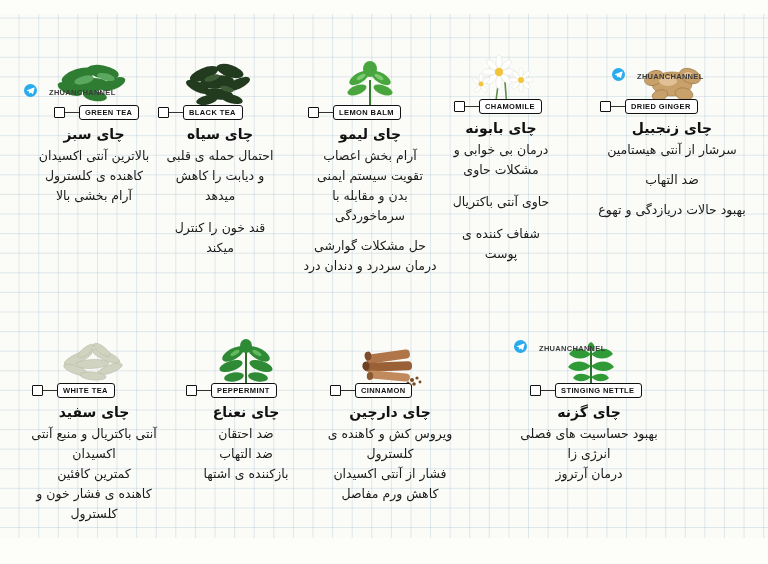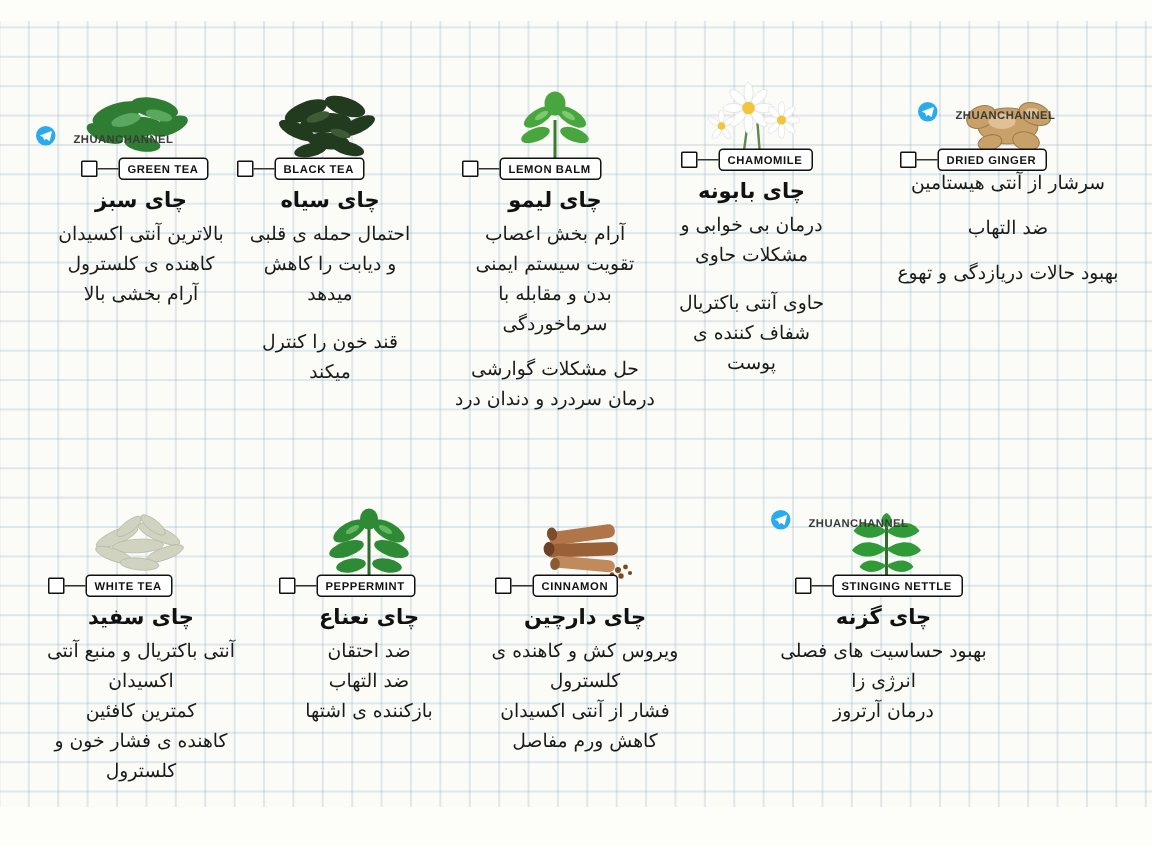--- a/index.html
+++ b/index.html
@@ -277,21 +277,21 @@
         <span class="tag-square"></span>
         <span class="tag-string"></span>
         <span class="tag-body">CHAMOMILE</span>
       </div>
     </div>
     <div class="title">چای بابونه</div>
     <div class="lines">
       <div>درمان بی خوابی و</div>
       <div>مشکلات حاوی</div>
       <div style="margin-top:12px;">حاوی آنتی باکتریال</div>
-      <div style="">شفاف کننده ی</div>
+      <div style="margin-top:12px;">شفاف کننده ی</div>
       <div>پوست</div>
     </div>
   </div>
 
   <div class="card" style="left:578px; top:46px; width:188px;">
     <div class="art">
       <svg class="plant" viewBox="0 0 92 60">
         <g fill="#c8a06a" stroke="#a07c49" stroke-width="0.7">
           <ellipse cx="46" cy="34" rx="20" ry="12"></ellipse>
           <ellipse cx="28" cy="28" rx="10" ry="7" transform="rotate(-25 28 28)"></ellipse>
@@ -311,20 +311,21 @@
             </svg>
         </span>
         <span class="wm-text">ZHUANCHANNEL</span>
       </div>
       <div class="tag" style="left:22px;">
         <span class="tag-square"></span>
         <span class="tag-string"></span>
         <span class="tag-body">DRIED GINGER</span>
       </div>
     </div>
+    <div class="title">چای زنجبیل</div>
     <div class="lines">
       <div>سرشار از آنتی هیستامین</div>
       <div style="margin-top:10px;">ضد التهاب</div>
       <div style="margin-top:10px;">بهبود حالات دریازدگی و تهوع</div>
     </div>
   </div>
 
   <div class="card" style="left:8px; top:330px; width:172px;">
     <div class="art">
       <svg class="plant" viewBox="0 0 92 60">

